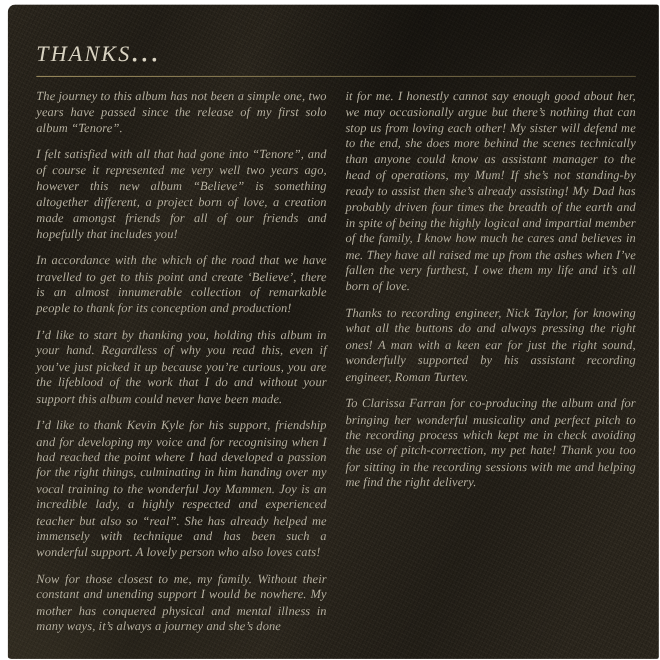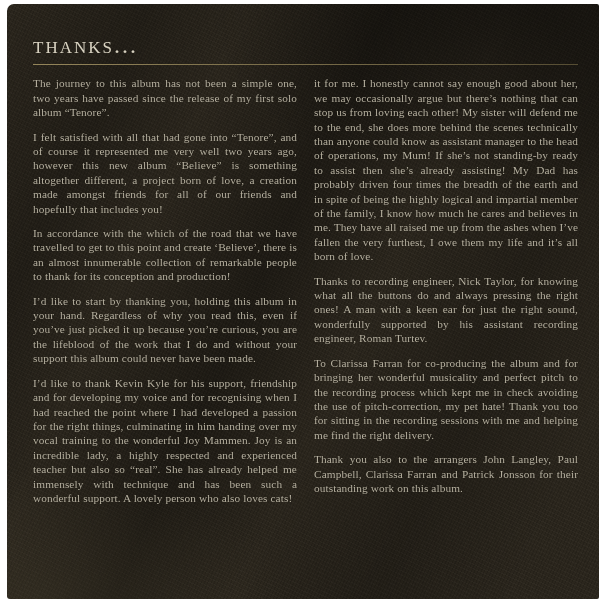--- a/index.html
+++ b/index.html
@@ -27,33 +27,35 @@
         rgba(0,0,0,0.30) 44%, transparent 58%, rgba(0,0,0,0.20) 74%, transparent 90%),
       repeating-linear-gradient(115deg, rgba(0,0,0,0.13) 0px, rgba(0,0,0,0.13) 1px, transparent 1px, transparent 3px),
       repeating-linear-gradient(25deg, rgba(255,255,255,0.025) 0px, rgba(255,255,255,0.025) 1px, transparent 1px, transparent 4px);
   }
   .title {
     margin: 0;
     font-family: "Liberation Serif", serif;
     font-variant: small-caps;
     text-transform: lowercase;
     font-weight: 400;
-    font-size: 24px;
+    font-size: 28px;
     letter-spacing: 2px;
     color: var(--heading, #d9d3c2);
     line-height: 1.1;
+    font-style: italic;
   }
   .rule {
     height: 1px;
     margin: 6px 0 11px 0;
     background: linear-gradient(to right, #94855a, #6b6040 70%, #564d33);
   }
   .columns {
     display: flex;
     gap: 17px;
+    font-style: italic;
   }
   .col {
     flex: 1 1 0;
     min-width: 0;
   }
   .col p {
     margin: 0 0 10px 0;
     font-family: "Liberation Serif", serif;
     font-size: 11.3px;
     line-height: 14.4px;
@@ -69,21 +71,21 @@
 <div class="page">
   <h1 class="title">Thanks...</h1>
   <div class="rule"></div>
   <div class="columns">
     <div class="col">
       <p>The journey to this album has not been a simple one, two years have passed since the release of my first solo album “Tenore”.</p>
       <p>I felt satisfied with all that had gone into “Tenore”, and of course it represented me very well two years ago, however this new album “Believe” is something altogether different, a project born of love, a creation made amongst friends for all of our friends and hopefully that includes you!</p>
       <p>In accordance with the which of the road that we have travelled to get to this point and create ‘Believe’, there is an almost innumerable collection of remarkable people to thank for its conception and production!</p>
       <p>I’d like to start by thanking you, holding this album in your hand. Regardless of why you read this, even if you’ve just picked it up because you’re curious, you are the lifeblood of the work that I do and without your support this album could never have been made.</p>
       <p>I’d like to thank Kevin Kyle for his support, friendship and for developing my voice and for recognising when I had reached the point where I had developed a passion for the right things, culminating in him handing over my vocal training to the wonderful Joy Mammen. Joy is an incredible lady, a highly respected and experienced teacher but also so “real”. She has already helped me immensely with technique and has been such a wonderful support. A lovely person who also loves cats!</p>
+      <p>Now for those closest to me, my family. Without their constant and unending support I would be nowhere. My mother has conquered physical and mental illness in many ways, it’s always a journey and she’s done</p>
     </div>
     <div class="col">
       <p>it for me. I honestly cannot say enough good about her, we may occasionally argue but there’s nothing that can stop us from loving each other! My sister will defend me to the end, she does more behind the scenes technically than anyone could know as assistant manager to the head of operations, my Mum! If she’s not standing-by ready to assist then she’s already assisting! My Dad has probably driven four times the breadth of the earth and in spite of being the highly logical and impartial member of the family, I know how much he cares and believes in me. They have all raised me up from the ashes when I’ve fallen the very furthest, I owe them my life and it’s all born of love.</p>
       <p>Thanks to recording engineer, Nick Taylor, for knowing what all the buttons do and always pressing the right ones! A man with a keen ear for just the right sound, wonderfully supported by his assistant recording engineer, Roman Turtev.</p>
       <p>To Clarissa Farran for co-producing the album and for bringing her wonderful musicality and perfect pitch to the recording process which kept me in check avoiding the use of pitch-correction, my pet hate! Thank you too for sitting in the recording sessions with me and helping me find the right delivery.</p>
-      <p>Thank you also to the arrangers John Langley, Paul Campbell, Clarissa Farran and Patrick Jonsson for their outstanding work on this album.</p>
     </div>
   </div>
 </div>
 
 </body></html>

